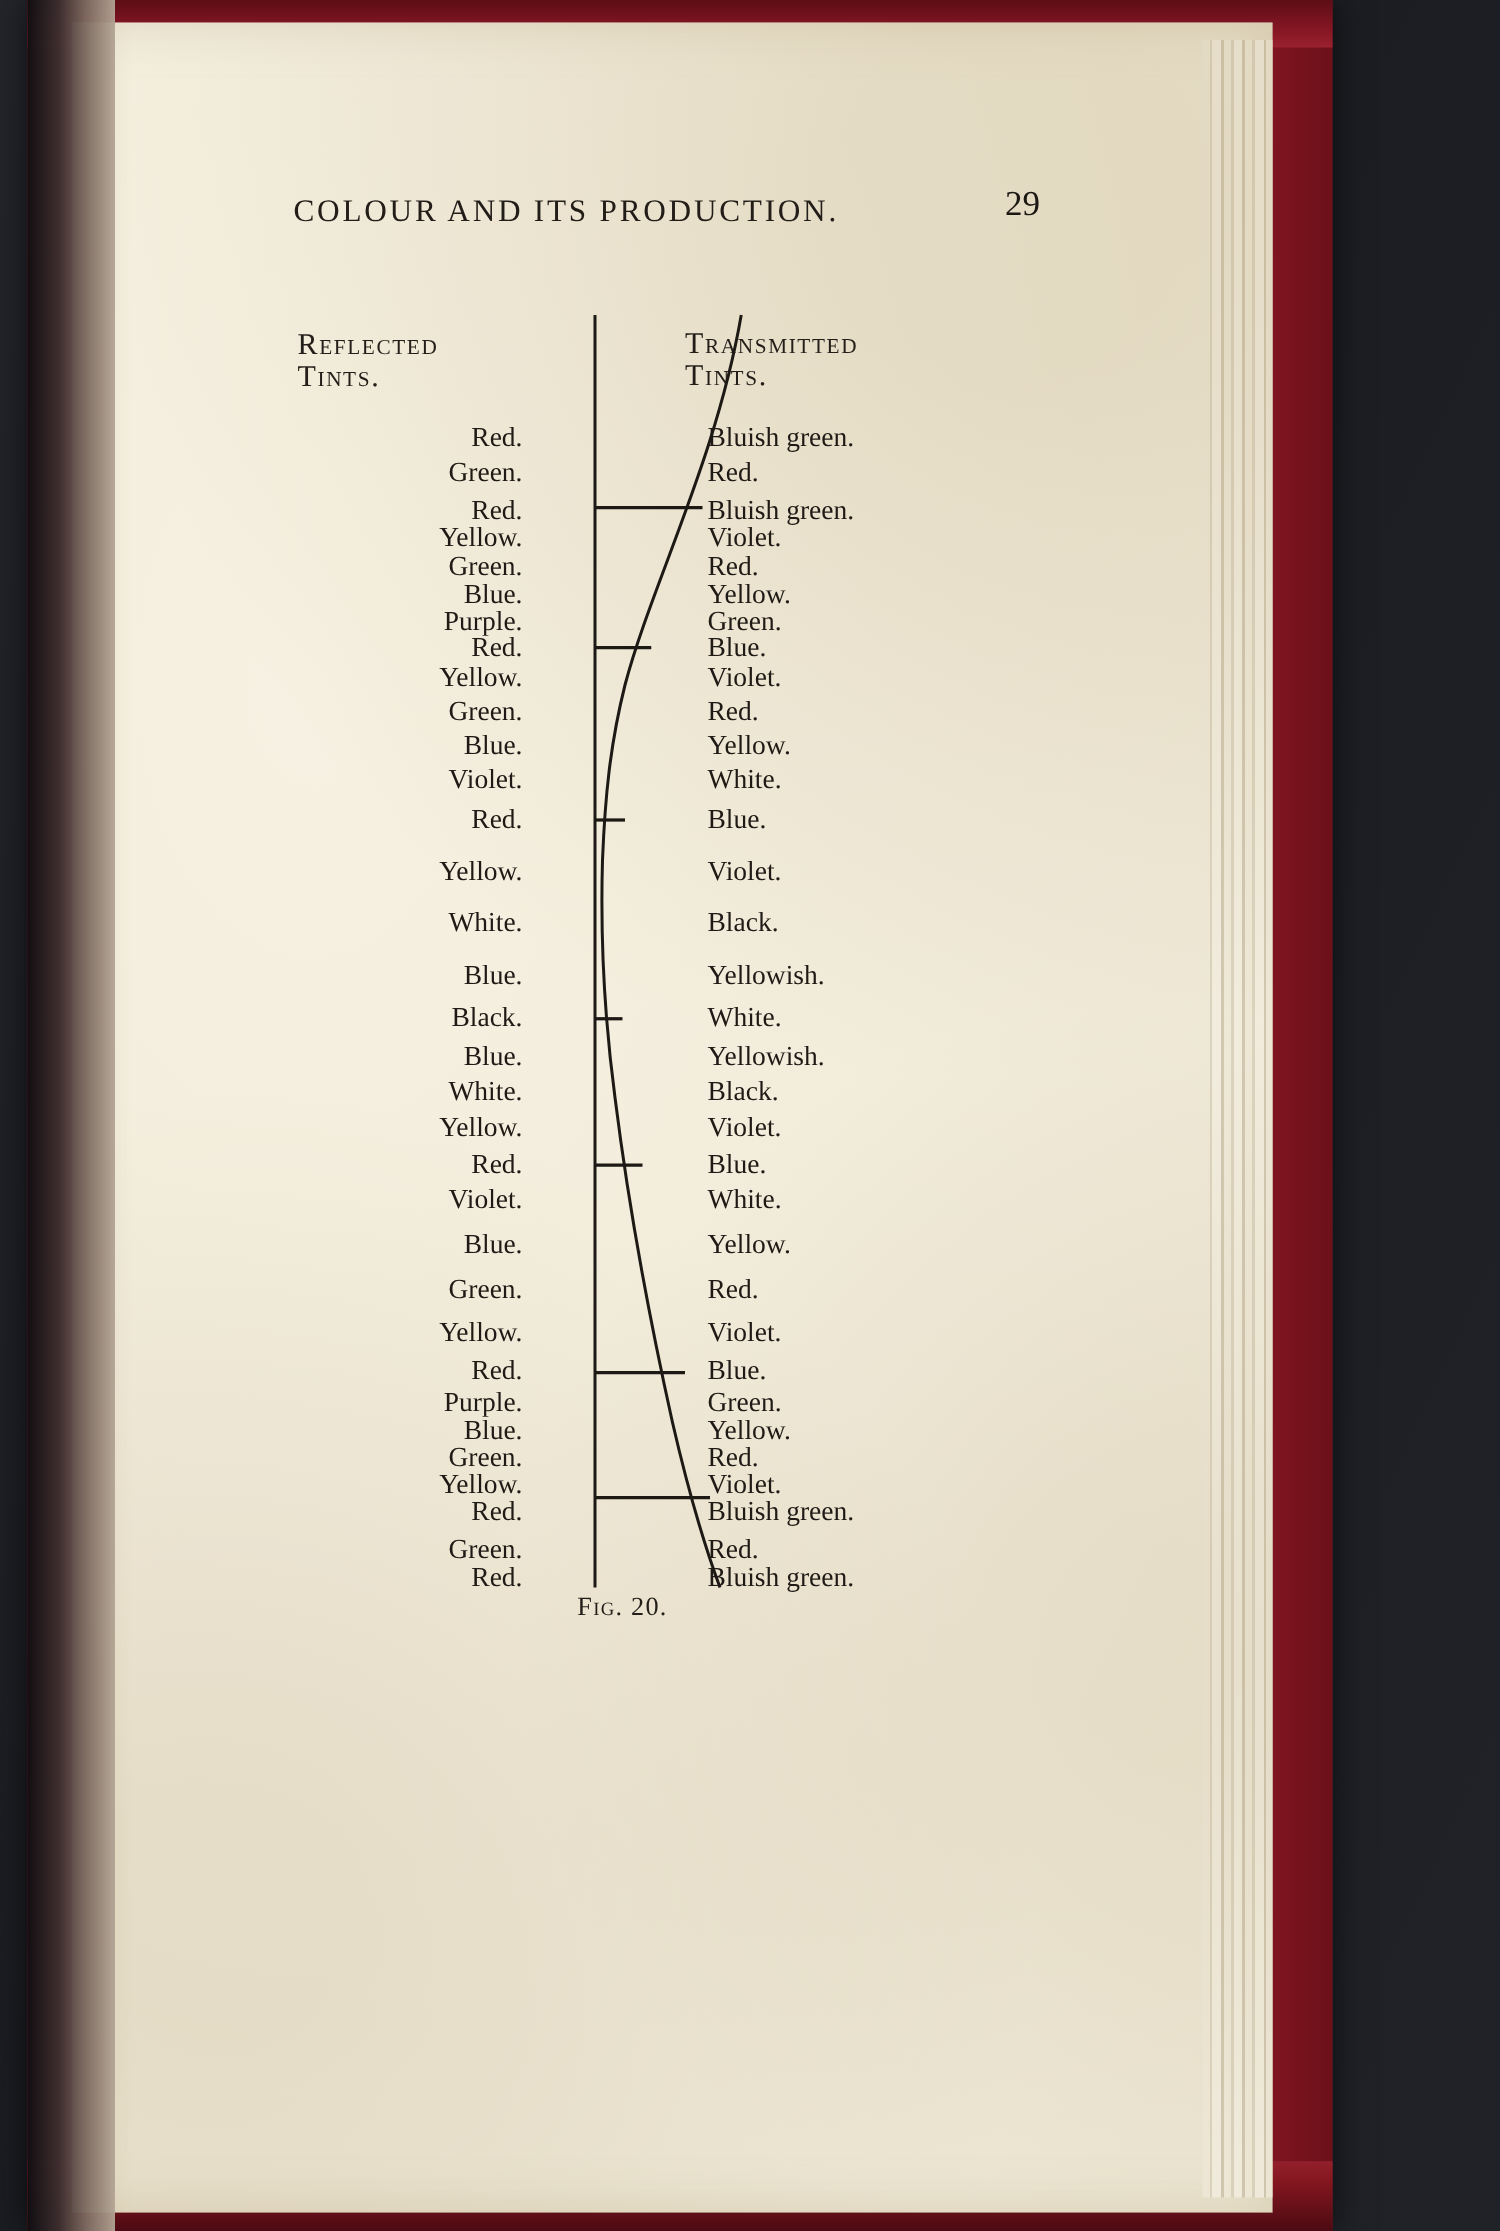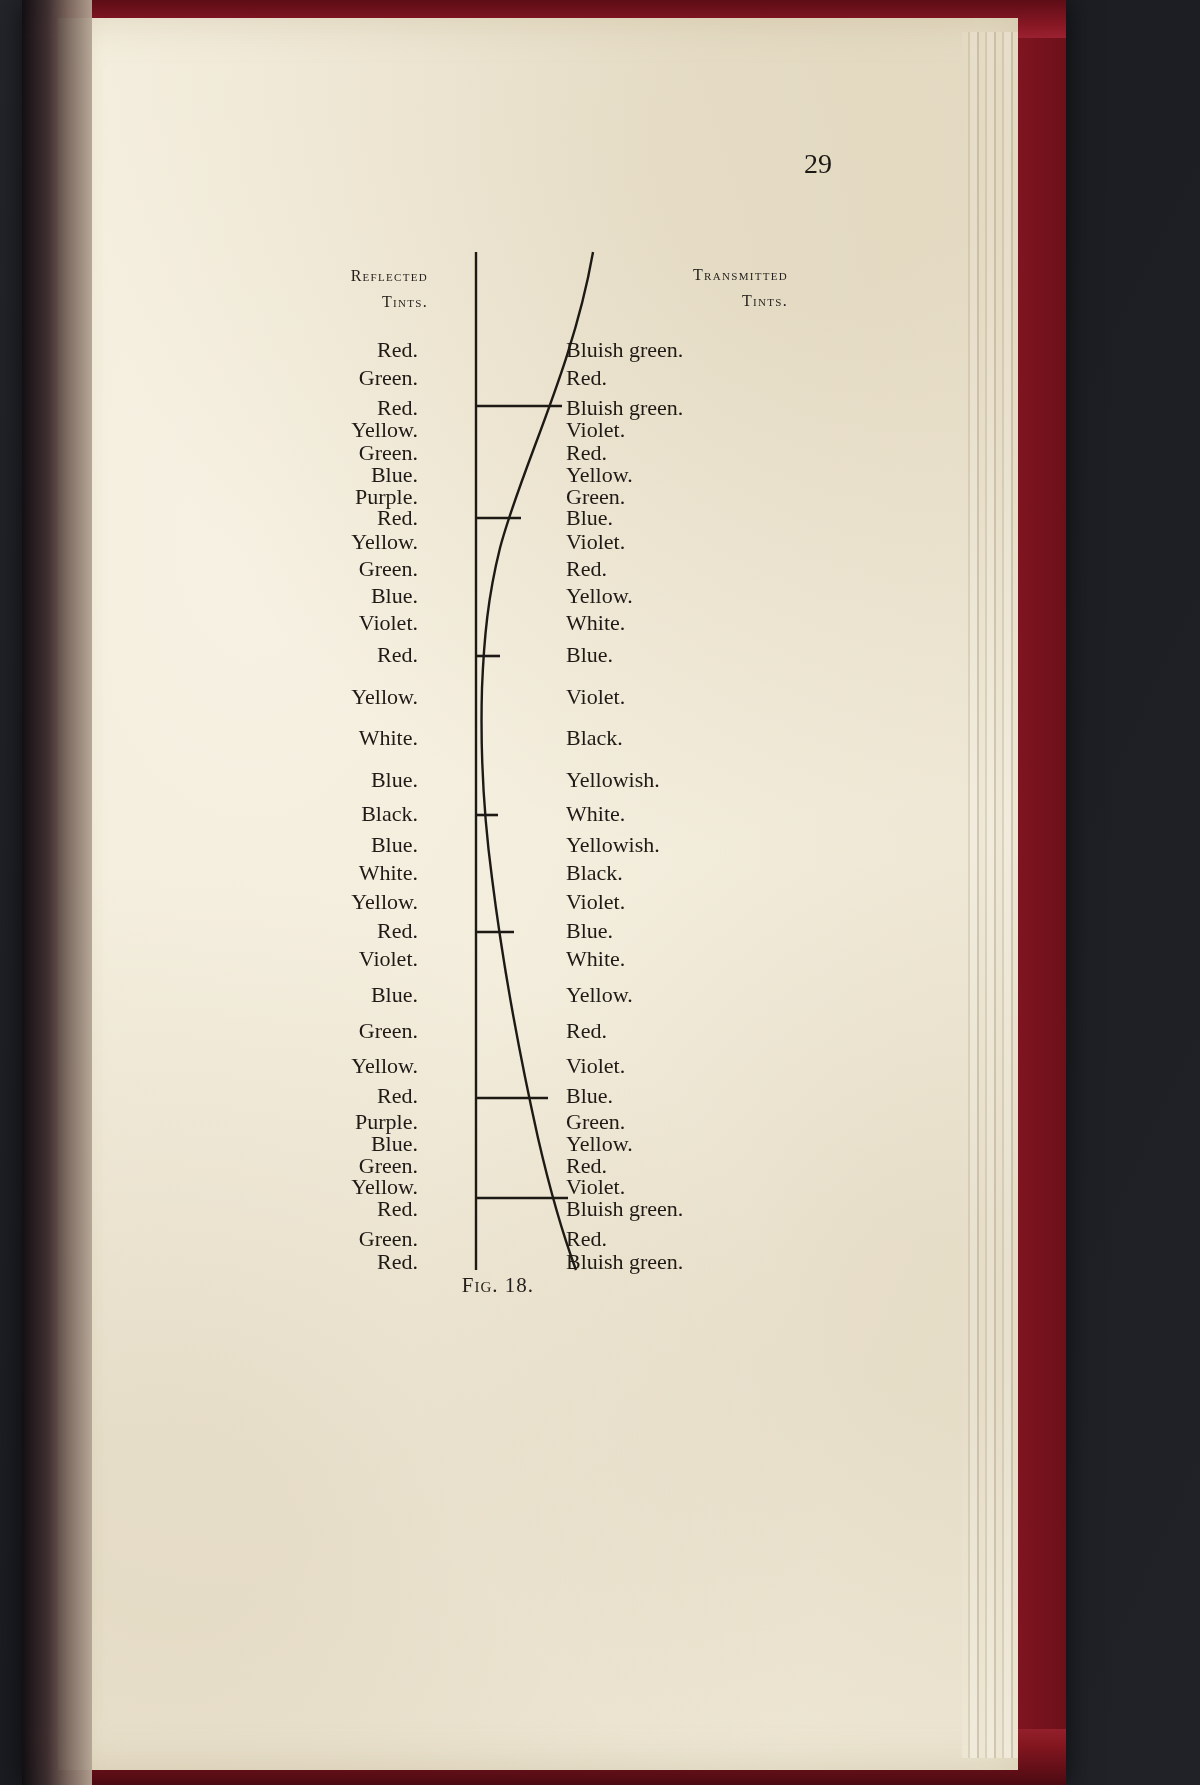--- a/index.html
+++ b/index.html
@@ -130,25 +130,25 @@
     left: 700px;
     top: 130px;
     width: 120px;
     text-align: center;
     font-size: 28px;
     color: #1c1814;
   }
 
   .col-head {
     position: absolute;
-    font-size: 16px;
+    font-size: 24px;
     line-height: 26px;
     font-variant: small-caps;
     letter-spacing: 1.3px;
-    text-align: right;
+    text-align: left;
     color: #231e19;
   }
   .col-head.left  { left: 180px; top: 245px; width: 190px; }
   .col-head.right { left: 490px; top: 244px; width: 240px; }
 
   .tint {
     position: absolute;
     font-size: 22px;
     line-height: 22px;
     color: #1f1a15;
@@ -187,20 +187,21 @@
   <div class="cover-top"></div>
   <div class="cover-bottom"></div>
 
   <div class="page-sheet">
     <div class="page-edge-stack"></div>
     <div class="page-fold"></div>
     <div class="foxing"></div>
 
     <div class="content">
 
+      <div class="running-head">COLOUR AND ITS PRODUCTION.</div>
       <div class="page-number">29</div>
 
       <div class="col-head left">
         <div>Reflected</div>
         <div>Tints.</div>
       </div>
       <div class="col-head right">
         <div>Transmitted</div>
         <div>Tints.</div>
       </div>
@@ -284,18 +285,18 @@
                  C 165 985, 178 1025, 188 1052" fill="none" stroke="#1d1a16" stroke-width="2.4"></path>
         <line x1="88" y1="188" x2="174" y2="188" stroke="#1d1a16" stroke-width="2.6"></line>
         <line x1="88" y1="300" x2="133" y2="300" stroke="#1d1a16" stroke-width="2.6"></line>
         <line x1="88" y1="438" x2="112" y2="438" stroke="#1d1a16" stroke-width="2.6"></line>
         <line x1="88" y1="597" x2="110" y2="597" stroke="#1d1a16" stroke-width="2.6"></line>
         <line x1="88" y1="714" x2="126" y2="714" stroke="#1d1a16" stroke-width="2.6"></line>
         <line x1="88" y1="880" x2="160" y2="880" stroke="#1d1a16" stroke-width="2.6"></line>
         <line x1="88" y1="980" x2="180" y2="980" stroke="#1d1a16" stroke-width="2.6"></line>
       </svg>
 
-      <div class="figure-caption">Fig. 18.</div>
+      <div class="figure-caption">Fig. 20.</div>
     </div>
   </div>
 
   <div class="gutter"></div>
 </div>
 
 </body></html>

